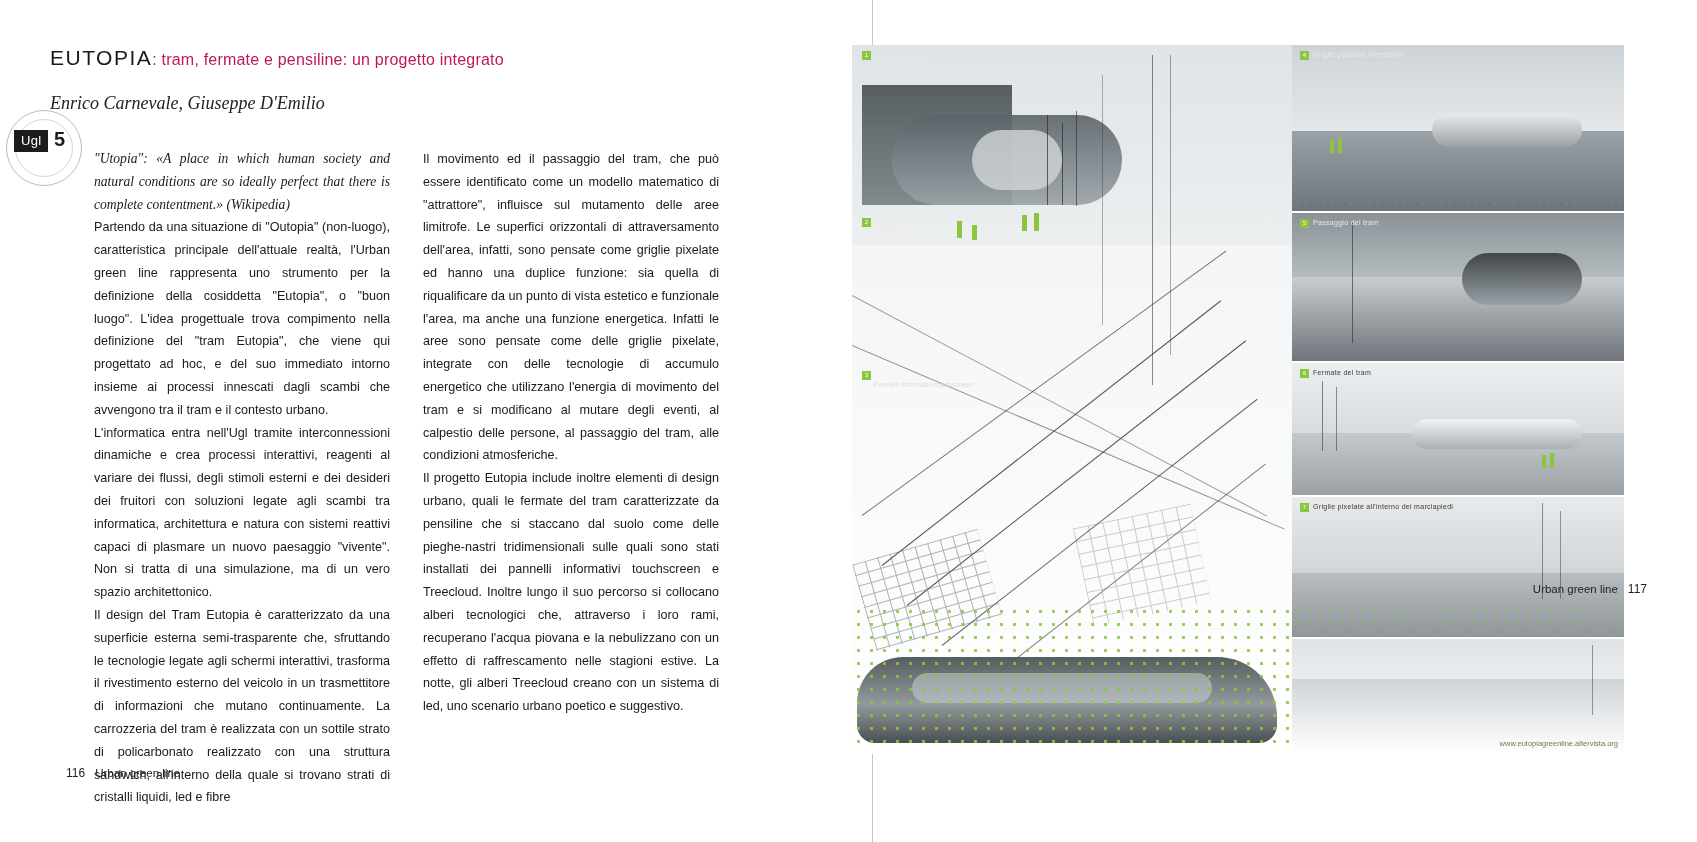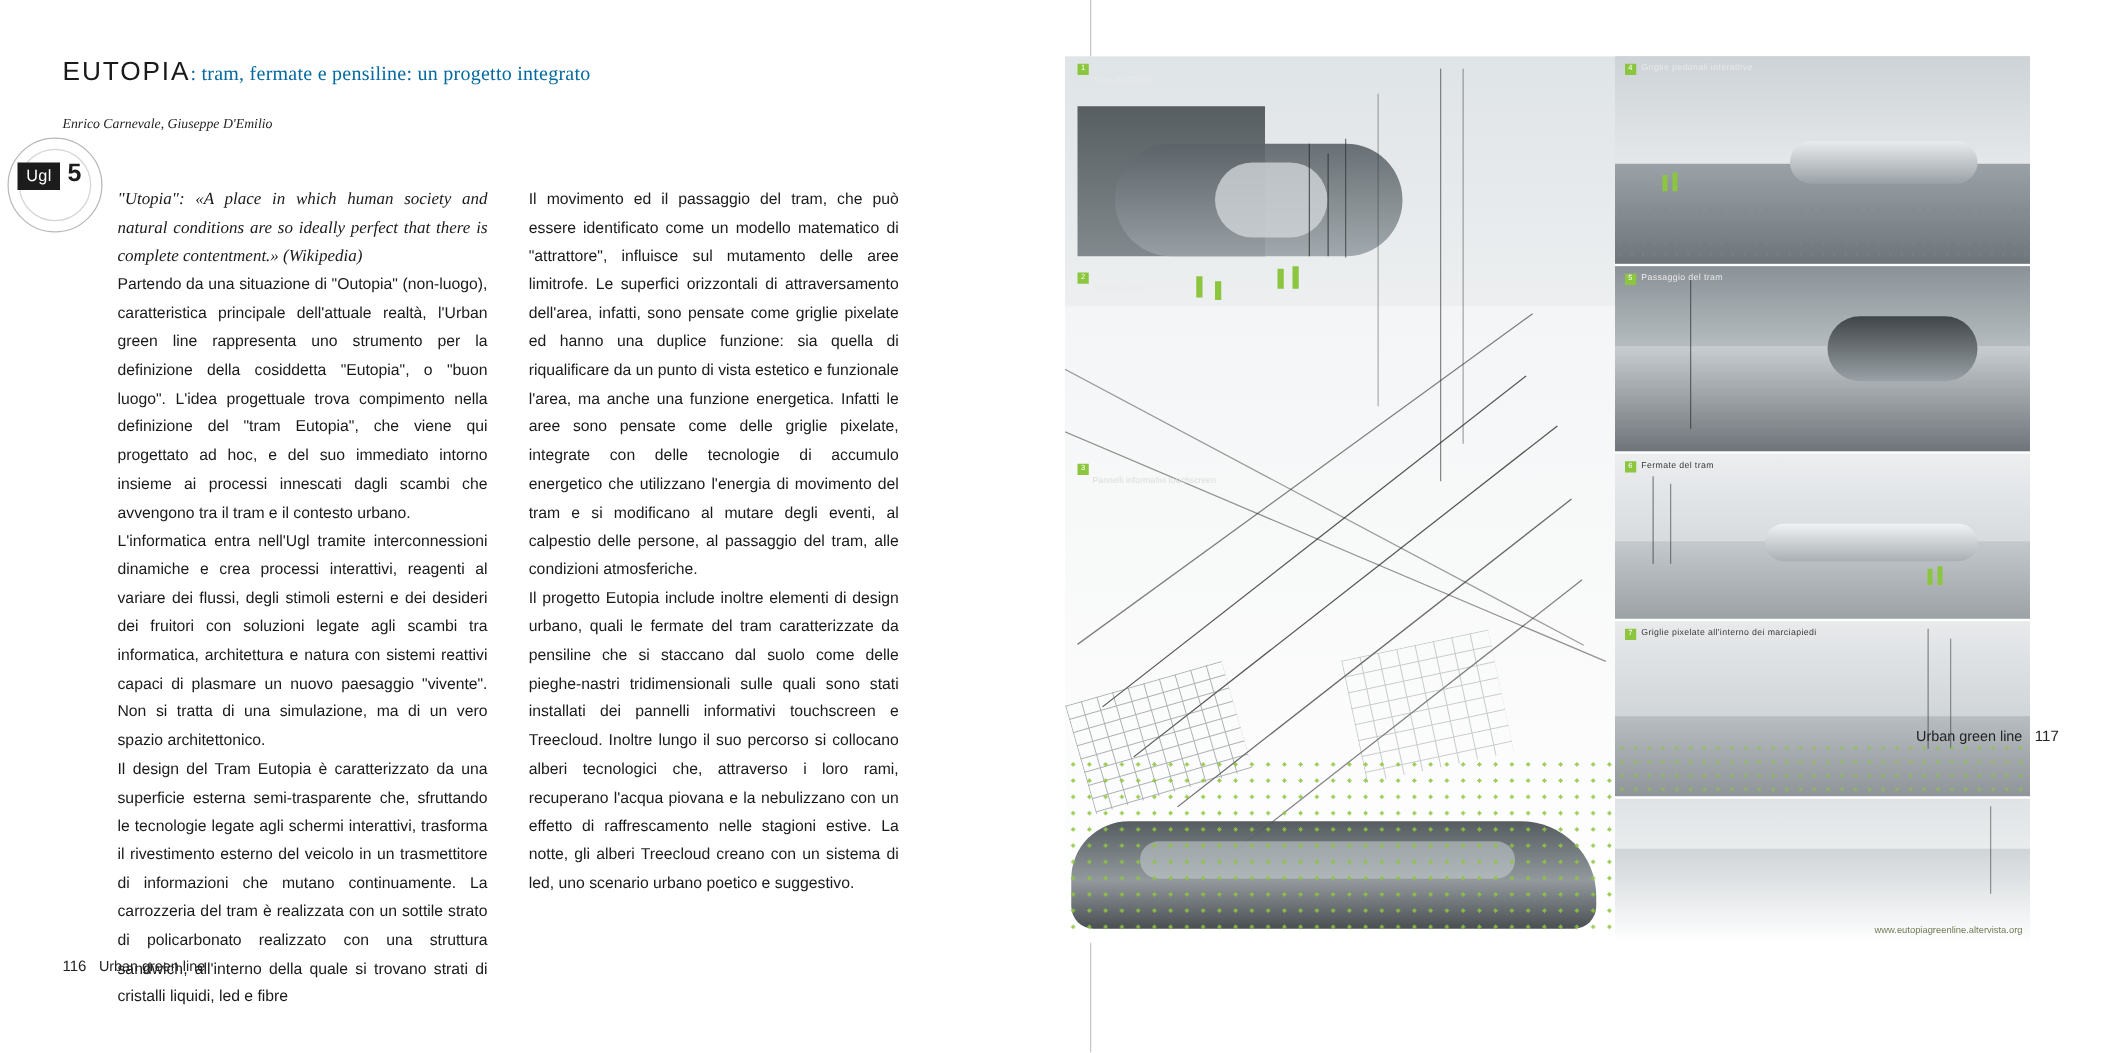--- a/index.html
+++ b/index.html
@@ -45,33 +45,33 @@
     white-space: nowrap;
   }
   .title-main {
     font-family: "Liberation Sans", sans-serif;
     font-size: 21px;
     letter-spacing: 1.5px;
     color: #1a1a1a;
     text-align: center;
   }
   .title-sub {
-    font-family: Liberation Serif, serif;
+    font-family: Liberation Sans, sans-serif;
     font-size: 16px;
-    color: #0369a1;
+    color: #be185d;
     letter-spacing: 0.2px;
     text-align: center;
   }
   .authors {
     position: absolute;
     left: 50px;
     top: 93px;
     font-family: "Liberation Serif", serif;
     font-style: italic;
-    font-size: 11px;
+    font-size: 18px;
     color: #222;
   }
 
   
   .stamp {
     position: absolute;
     left: 6px;
     top: 110px;
     width: 78px;
     height: 78px;
@@ -143,21 +143,21 @@
   }
 
   .folio-left {
     position: absolute;
     left: 50px;
     bottom: 62px;
     font-family: "Liberation Sans", sans-serif;
     font-size: 12px;
     color: #222;
   }
-  .folio-left .pg { margin-right: 10px; }
+  .folio-left .pg { margin-right: 10px; margin-left: 16px; }
   .folio-left .lbl { font-size: 11.5px; }
 
   
   .page-right {
     position: absolute;
     left: 873px;
     top: 0;
     width: 824px;
     height: 658px;
   }

